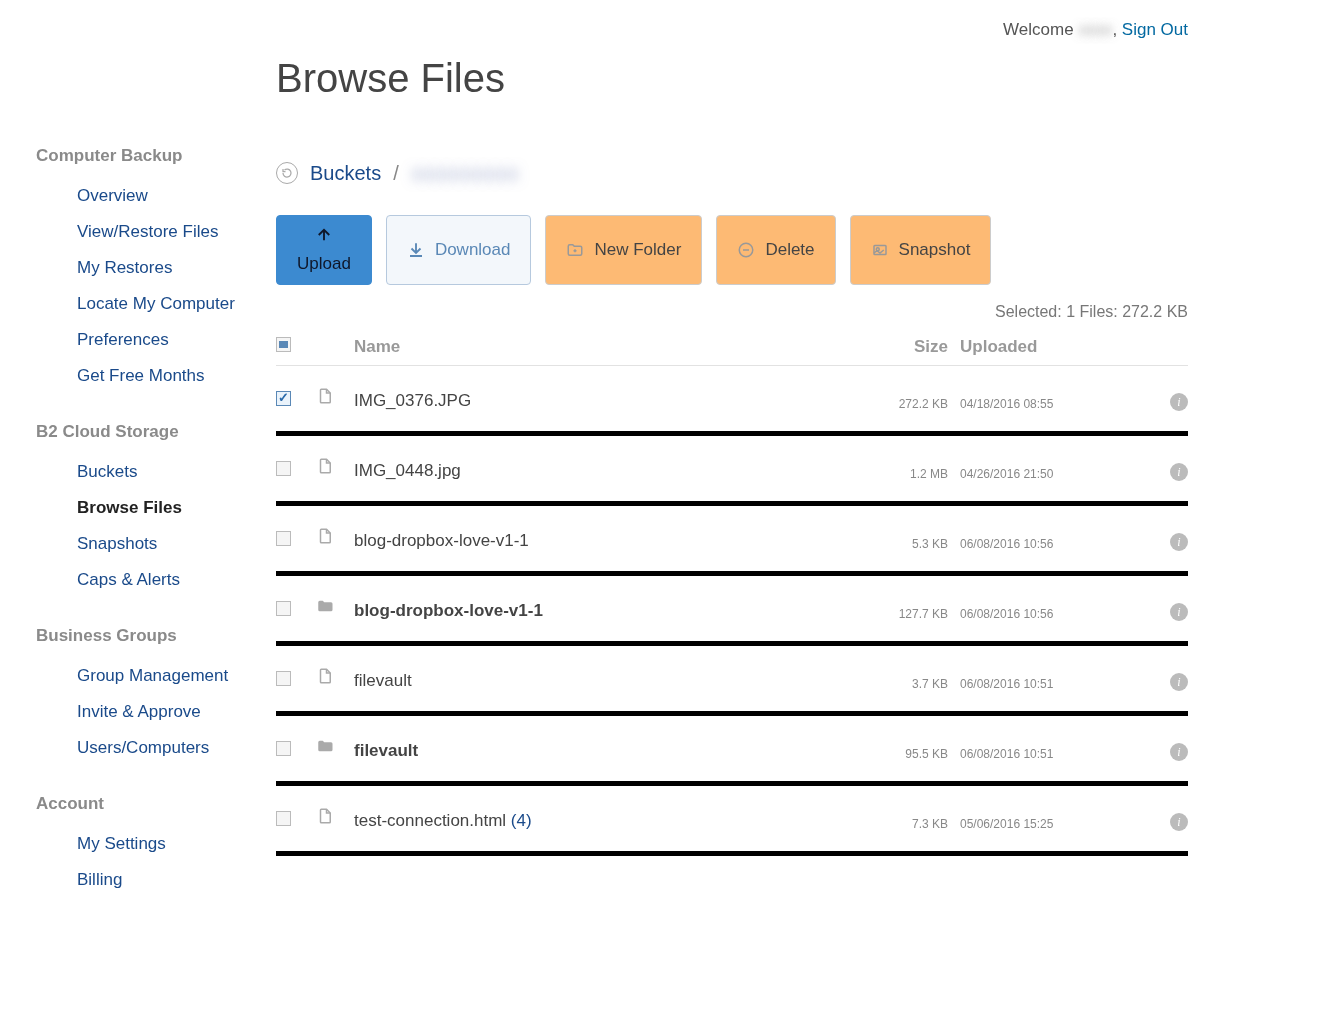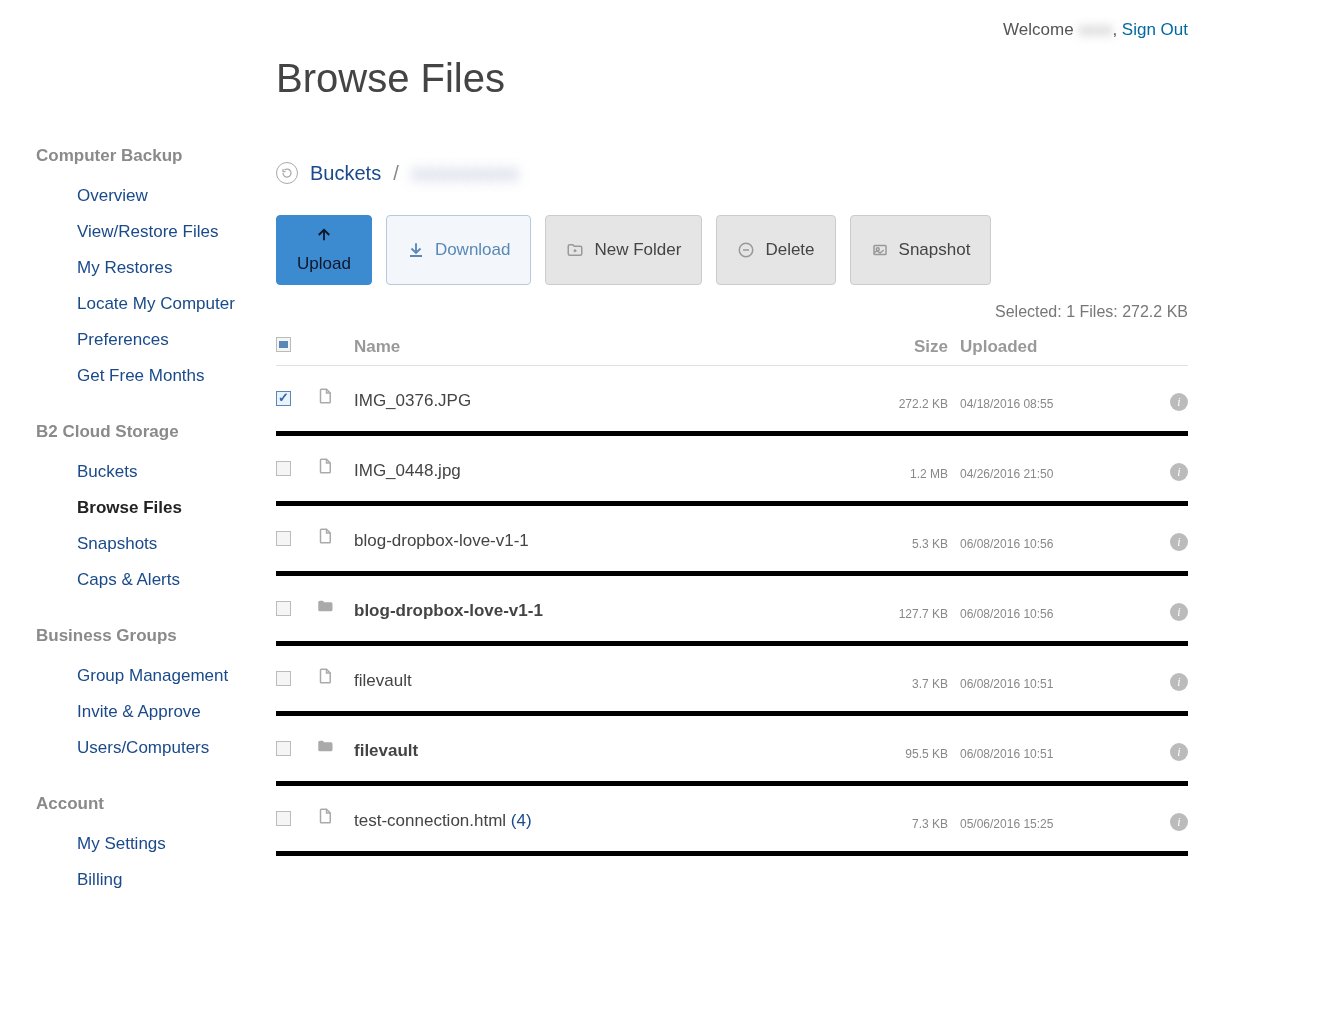--- a/index.html
+++ b/index.html
@@ -84,21 +84,21 @@
   display: flex;
   gap: 14px;
   margin-bottom: 18px;
 }
 .btn {
   display: inline-flex;
   align-items: center;
   gap: 10px;
   border: 1px solid #ccc;
   border-radius: 4px;
-  background: #e5e5e5;
+  background: #fdba74;
   padding: 10px 20px;
   font-size: 17px;
   color: #444;
   cursor: pointer;
 }
 .btn.primary {
   background: #3c8ad0;
   border-color: #3c8ad0;
   color: #0f172a;
   flex-direction: column;

